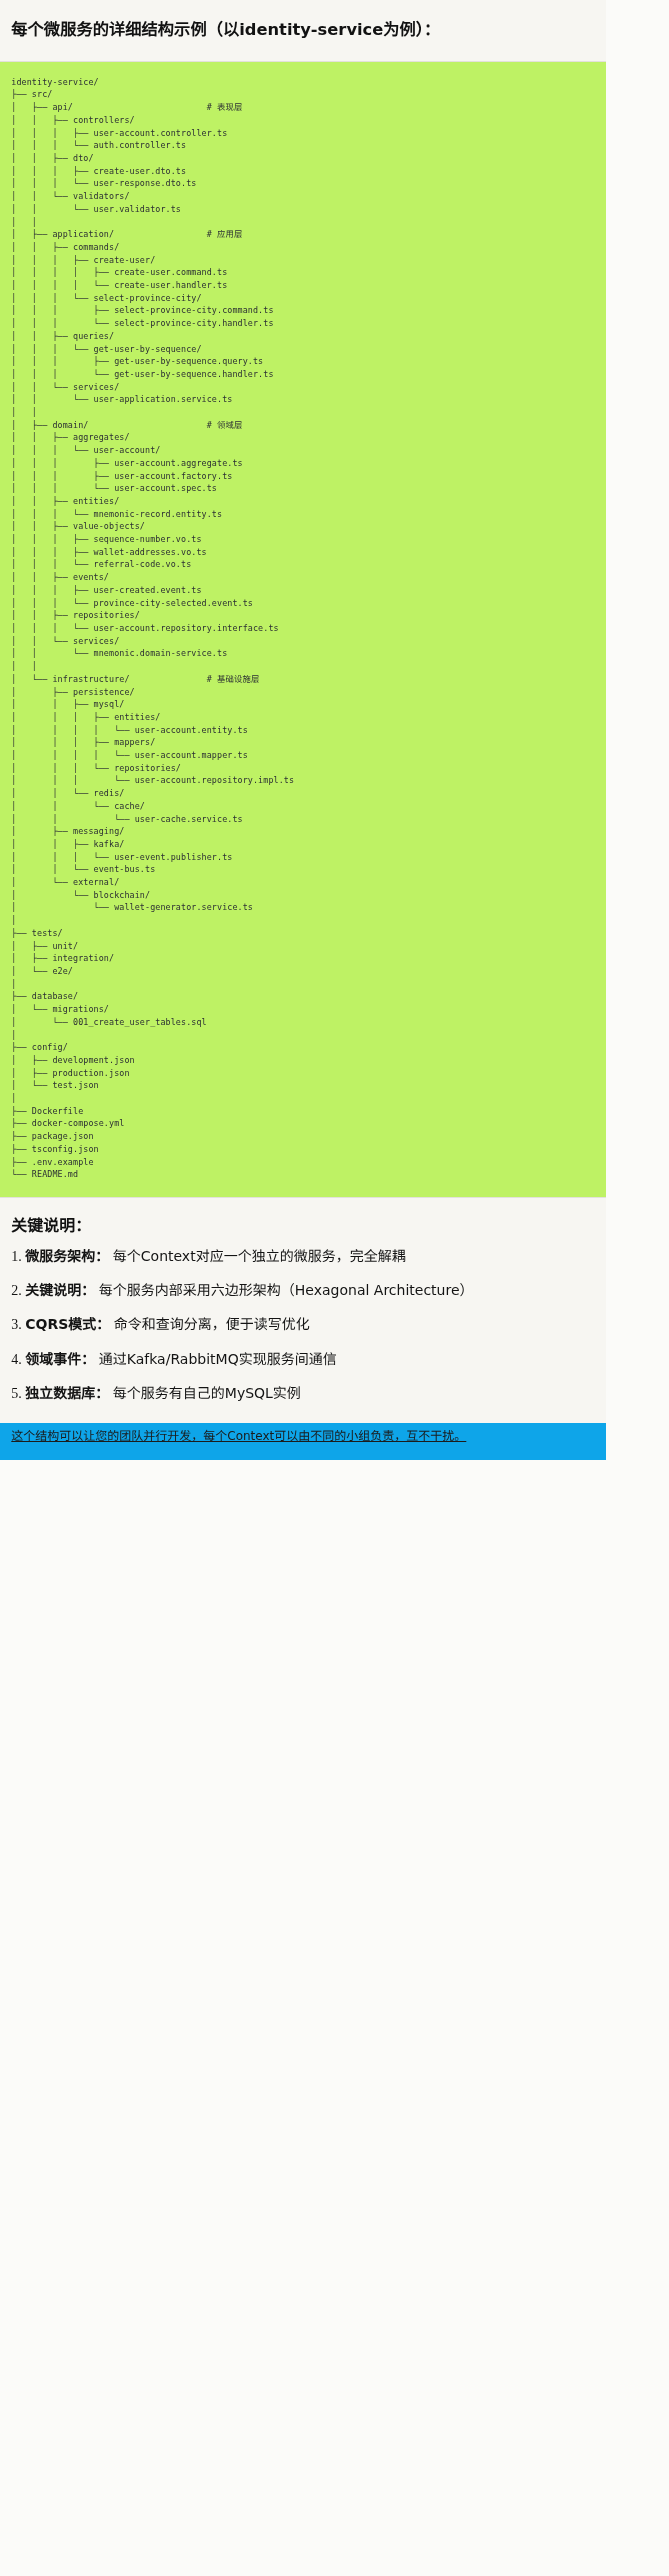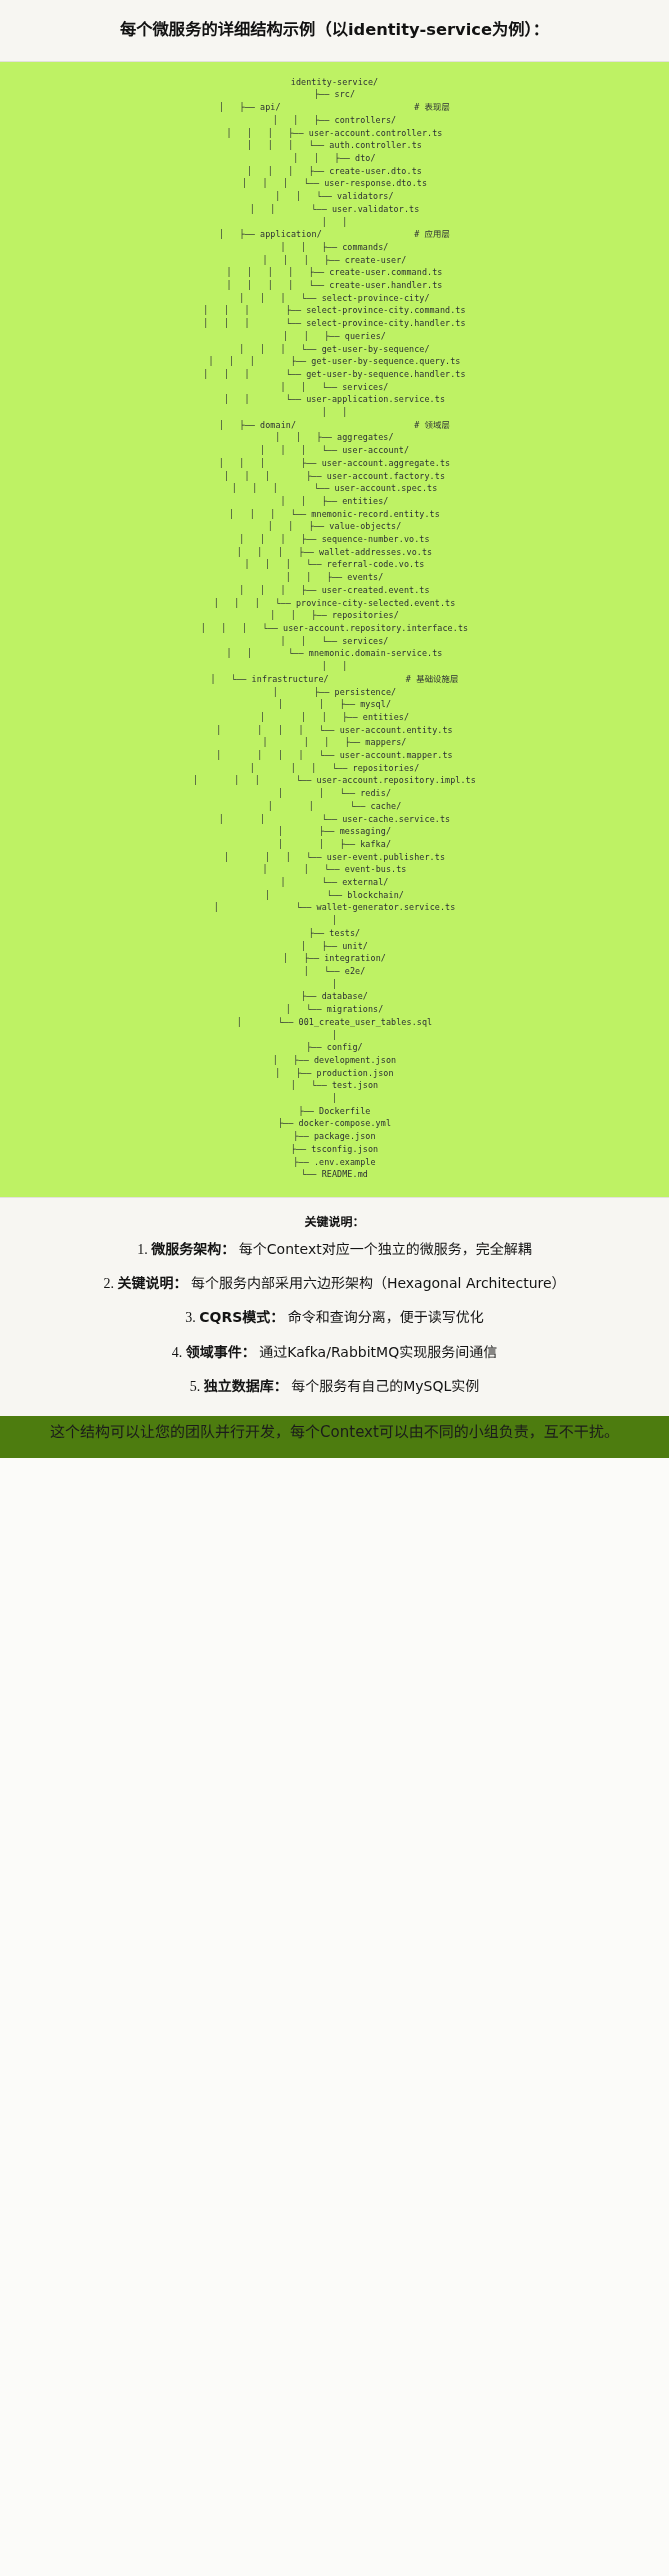--- a/index.html
+++ b/index.html
@@ -8,24 +8,23 @@
     padding: 0;
     background: #fbfbf9;
   }
   body {
     width: 669px;
     font-family: "Liberation Sans", sans-serif;
     color: #1a1a1a;
     -webkit-font-smoothing: antialiased;
   }
   .page {
-    width: 669px;
+    width: 606px;
     box-sizing: border-box;
     background: #fbfbf9;
-    text-align: center;
   }
 
   
   .header-band {
     background: #f7f6f2;
     padding: 8.8px 11.3px 10px 11.3px;
     border-bottom: 0.6px solid #e3e1db;
     box-sizing: border-box;
   }
   .header-title {
@@ -58,21 +57,21 @@
 
   
   .notes-band {
     background: #f7f6f2;
     padding: 13.8px 11.3px 6.3px 11.3px;
     box-sizing: border-box;
   }
   .notes-title {
     font-family: "DejaVu Sans", sans-serif;
     font-weight: bold;
-    font-size: 12px;
+    font-size: 16px;
     color: #111111;
     margin: 0 0 10px 0;
   }
   ol.notes-list {
     margin: 0;
     padding: 0;
     list-style: none;
   }
   ol.notes-list li {
     font-size: 14px;
@@ -87,27 +86,28 @@
   }
   ol.notes-list li .term {
     font-family: "DejaVu Sans", sans-serif;
     font-weight: bold;
   }
   ol.notes-list li .desc {
     font-family: "DejaVu Sans", sans-serif;
   }
   .footer-note {
     font-family: "DejaVu Sans", sans-serif;
-    font-size: 15px;
+    font-size: 12px;
     line-height: 1.6;
     color: #1b1b1b;
     padding: 3.8px 11.3px 13.8px 11.3px;
-    background: #4d7c0f;
+    background: #0ea5e9;
     box-sizing: border-box;
     white-space: nowrap;
+    text-decoration: underline;
   }
 </style>
 </head>
 <body>
 
 <div class="page">
 
   <div class="header-band">
     <h1 class="header-title">每个微服务的详细结构示例（以identity-service为例）：</h1>
   </div>

